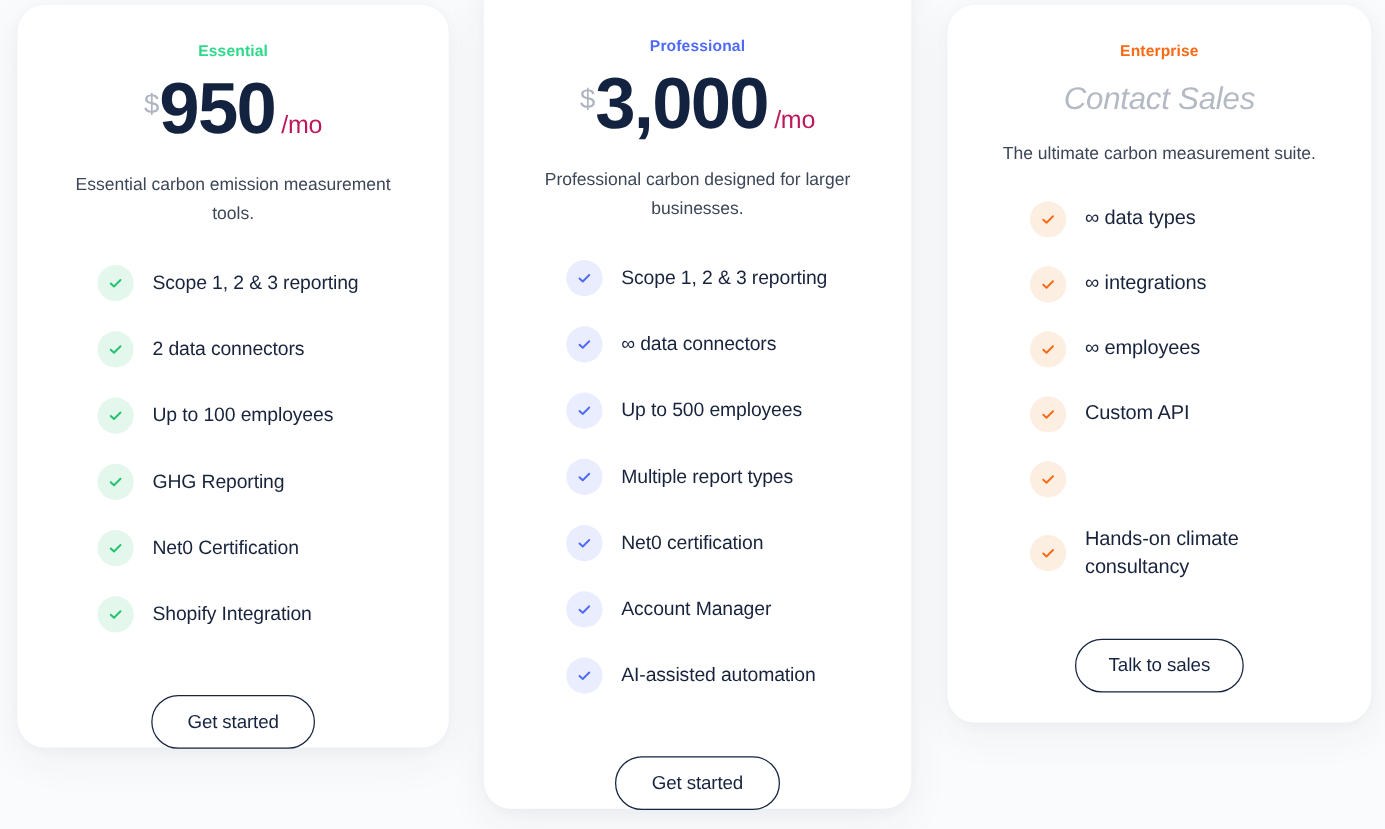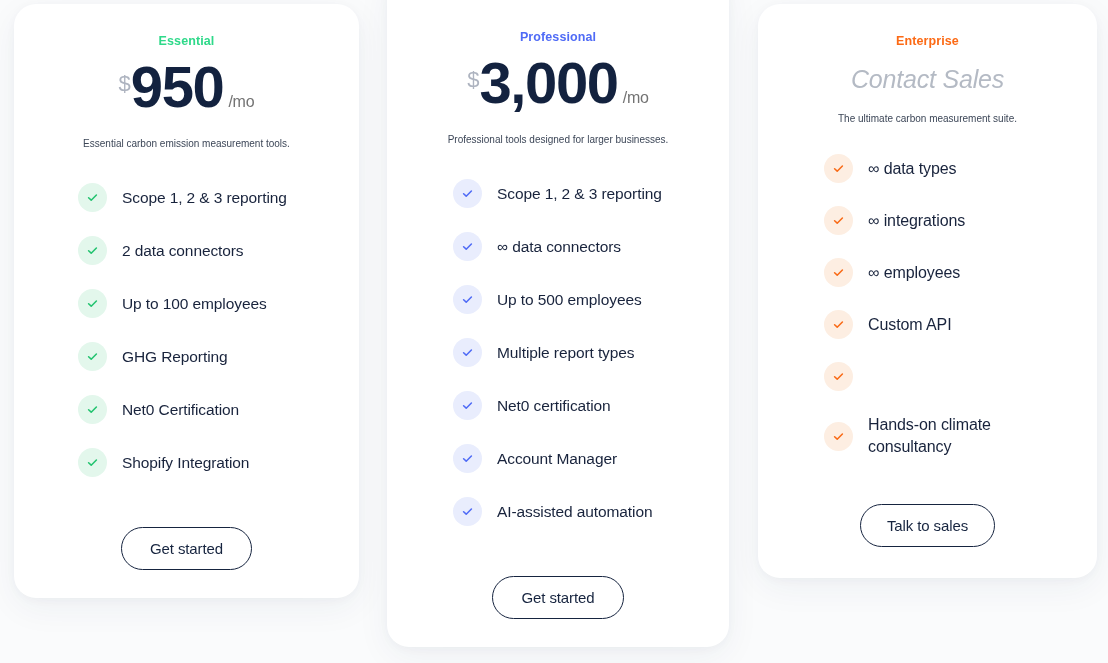--- a/index.html
+++ b/index.html
@@ -85,39 +85,39 @@
 
   .price-amount {
     font-size: 58px;
     font-weight: bold;
     color: #13223f;
     letter-spacing: -1.4px;
     line-height: 1.05;
   }
 
   .price-period {
-    font-size: 16px;
-    color: #737373;
+    font-size: 20px;
+    color: #be185d;
     margin-left: 5px;
     letter-spacing: -0.2px;
   }
 
   .plan-contact {
     text-align: center;
     font-size: 25px;
     color: #b4bac4;
     letter-spacing: -0.2px;
     margin-top: 15px;
     line-height: 1.2;
     font-style: italic;
   }
 
   .plan-tagline {
     text-align: center;
-    font-size: 10px;
+    font-size: 14px;
     color: #3c4657;
     line-height: 1.62;
     margin: 18px auto 0;
     max-width: 260px;
   }
 
   .card-enterprise .plan-tagline {
     margin-top: 17px;
     max-width: 252px;
   }
@@ -268,21 +268,21 @@
 
   <section class="plan-card card-professional">
     <div class="plan-eyebrow" style="color:#4f6bf6">Professional</div>
 
     <div class="plan-price-row">
       <span class="price-currency">$</span>
       <span class="price-amount">3,000</span>
       <span class="price-period">/mo</span>
     </div>
 
-    <p class="plan-tagline">Professional tools designed for larger businesses.</p>
+    <p class="plan-tagline">Professional carbon designed for larger businesses.</p>
 
     <ul class="feature-list">
       <li class="feature-item">
         <span class="check-badge badge-blue">
           <svg width="13" height="13" viewBox="0 0 16 16">
               <path d="M3.2 8.3 L6.4 11.3 L12.8 4.9" fill="none" stroke="#4f6bf6" stroke-width="1.9" stroke-linecap="round" stroke-linejoin="round"></path>
             </svg>
         </span>
         <span class="feature-text">Scope 1, 2 &amp; 3 reporting</span>
       </li>

